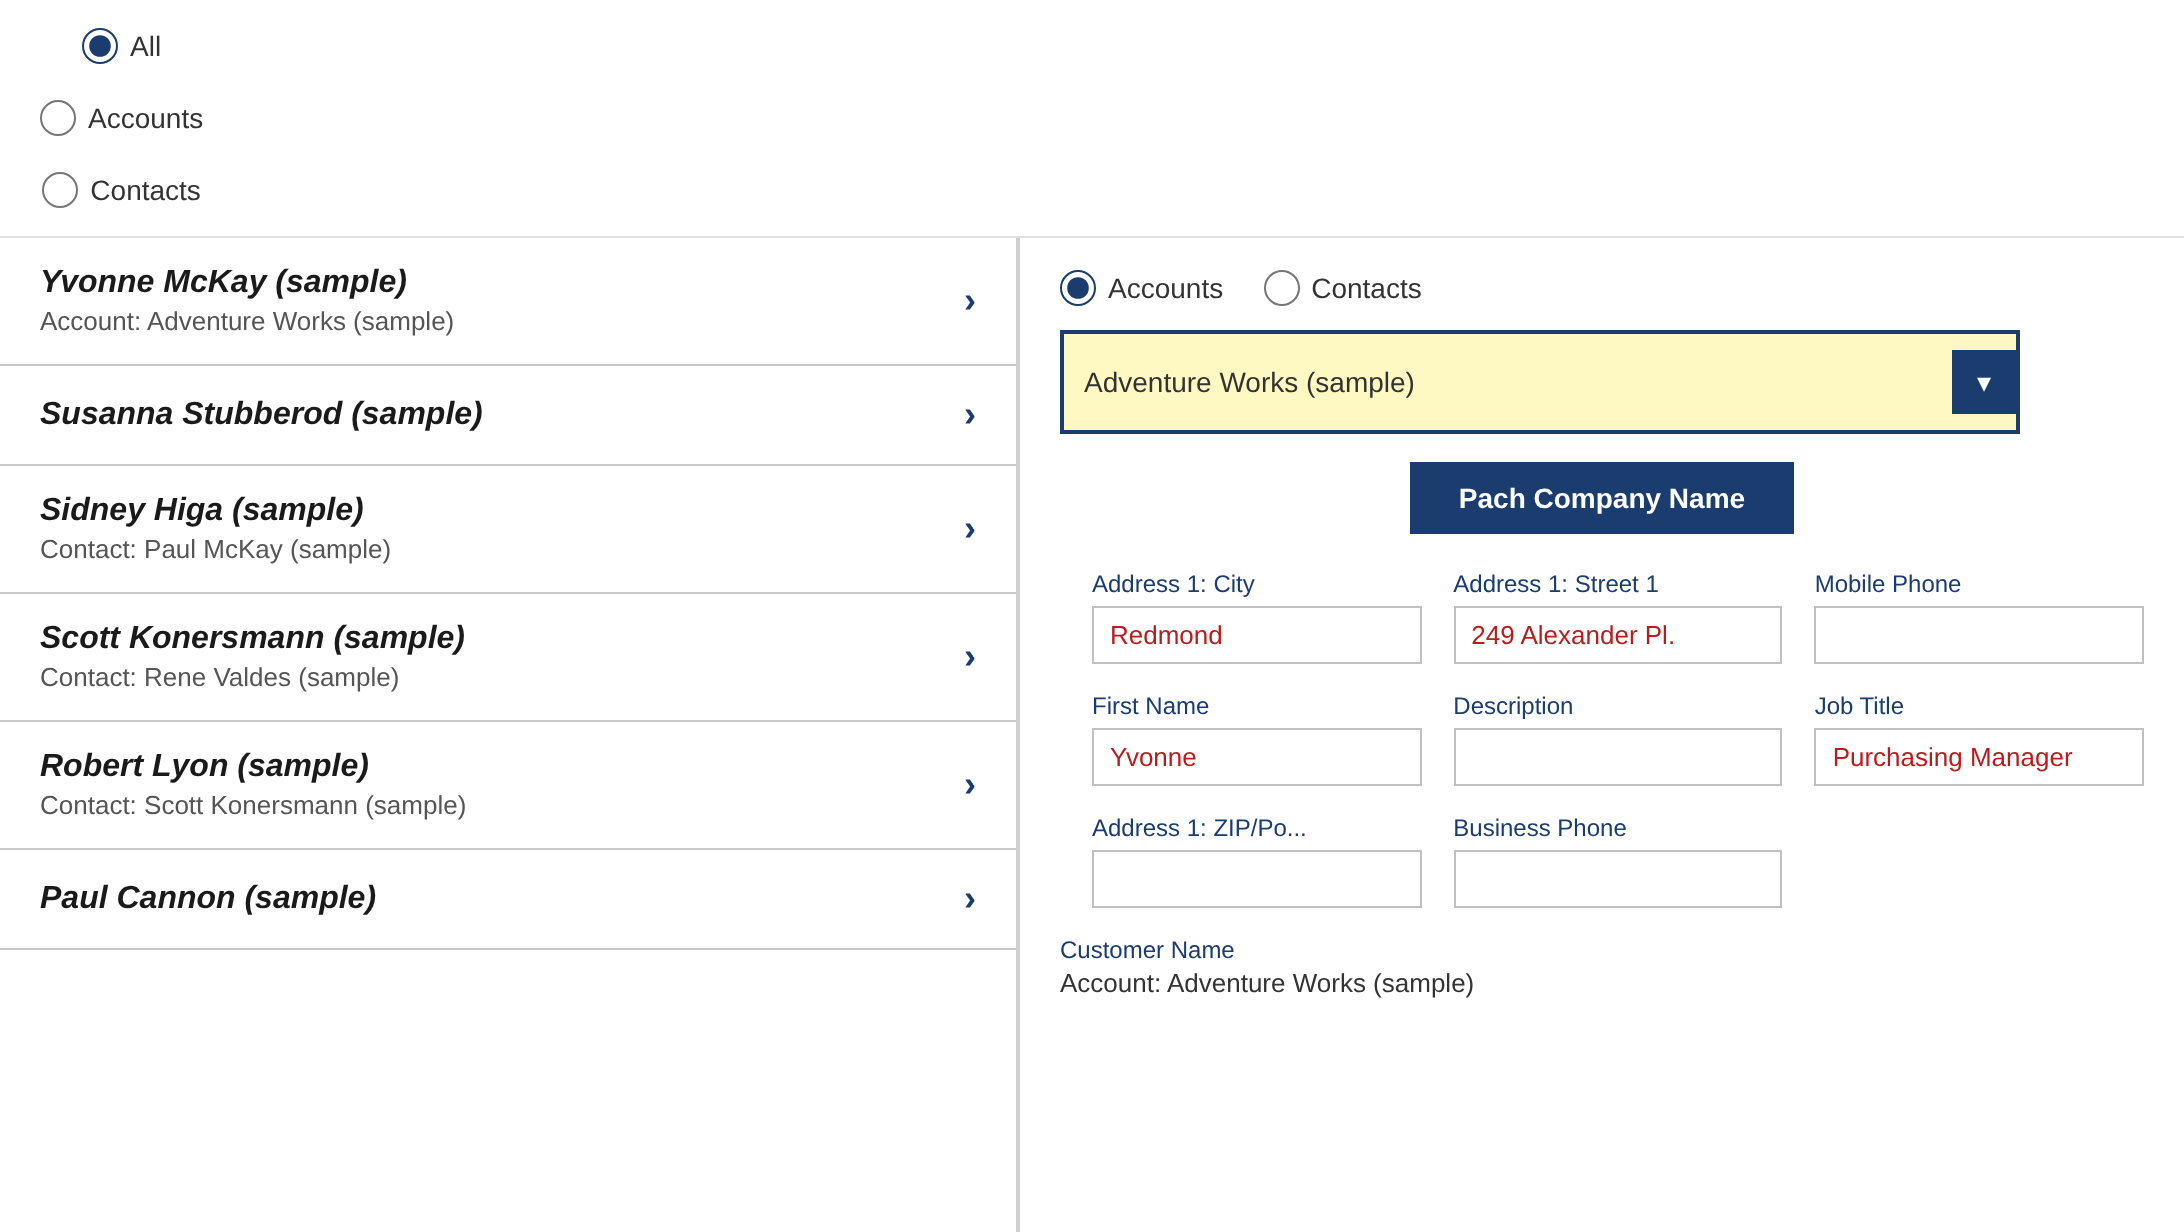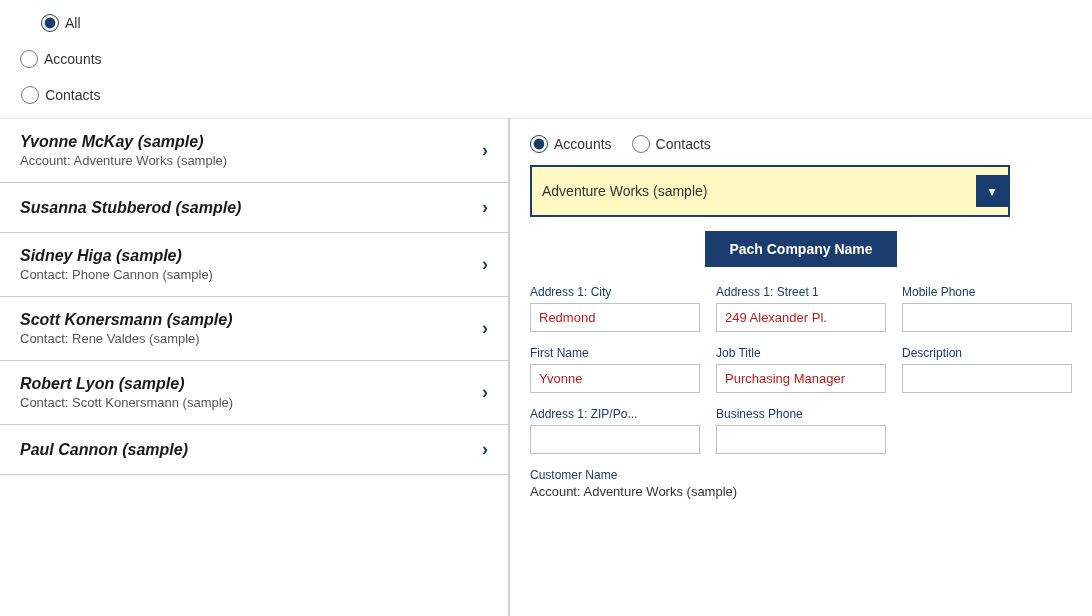--- a/index.html
+++ b/index.html
@@ -149,20 +149,21 @@
       display: block;
       margin-left: auto;
       margin-right: auto;
     }
 
     
     .form-fields {
       display: grid;
       grid-template-columns: 1fr 1fr 1fr;
       gap: 14px 16px;
+      margin-left: 16px;
     }
     .form-field { display: flex; flex-direction: column; }
     .field-label {
       font-size: 12px;
       color: #1a3c6e;
       margin-bottom: 4px;
     }
     .field-required {
       color: #cc0000;
       margin-right: 4px;
@@ -225,21 +226,21 @@
     <div class="list-item">
       <div class="list-item-content">
         <div class="list-item-title">Susanna Stubberod (sample)</div>
       </div>
       <span class="chevron-right">›</span>
     </div>
 
     <div class="list-item">
       <div class="list-item-content">
         <div class="list-item-title">Sidney Higa (sample)</div>
-        <div class="list-item-subtitle">Contact: Phone Cannon (sample)</div>
+        <div class="list-item-subtitle">Contact: Paul McKay (sample)</div>
       </div>
       <span class="chevron-right">›</span>
     </div>
 
     <div class="list-item">
       <div class="list-item-content">
         <div class="list-item-title">Scott Konersmann (sample)</div>
         <div class="list-item-subtitle">Contact: Rene Valdes (sample)</div>
       </div>
       <span class="chevron-right">›</span>
@@ -300,27 +301,27 @@
         <span class="field-label">Mobile Phone</span>
         <input class="field-input" type="text" value="" style="">
       </div>
 
       <div class="form-field">
         <span class="field-label">First Name</span>
         <input class="field-input" type="text" value="Yvonne" style="">
       </div>
 
       <div class="form-field">
+        <span class="field-label">Description</span>
+        <input class="field-input" type="text" value="" style="">
+      </div>
+
+      <div class="form-field">
         <span class="field-label">Job Title</span>
         <input class="field-input" type="text" value="Purchasing Manager" style="">
-      </div>
-
-      <div class="form-field">
-        <span class="field-label">Description</span>
-        <input class="field-input" type="text" value="" style="">
       </div>
 
       <div class="form-field">
         <span class="field-label">Address 1: ZIP/Po...</span>
         <input class="field-input" type="text" value="" style="">
       </div>
 
       <div class="form-field">
         <span class="field-label">Business Phone</span>
         <input class="field-input" type="text" value="" style="">

